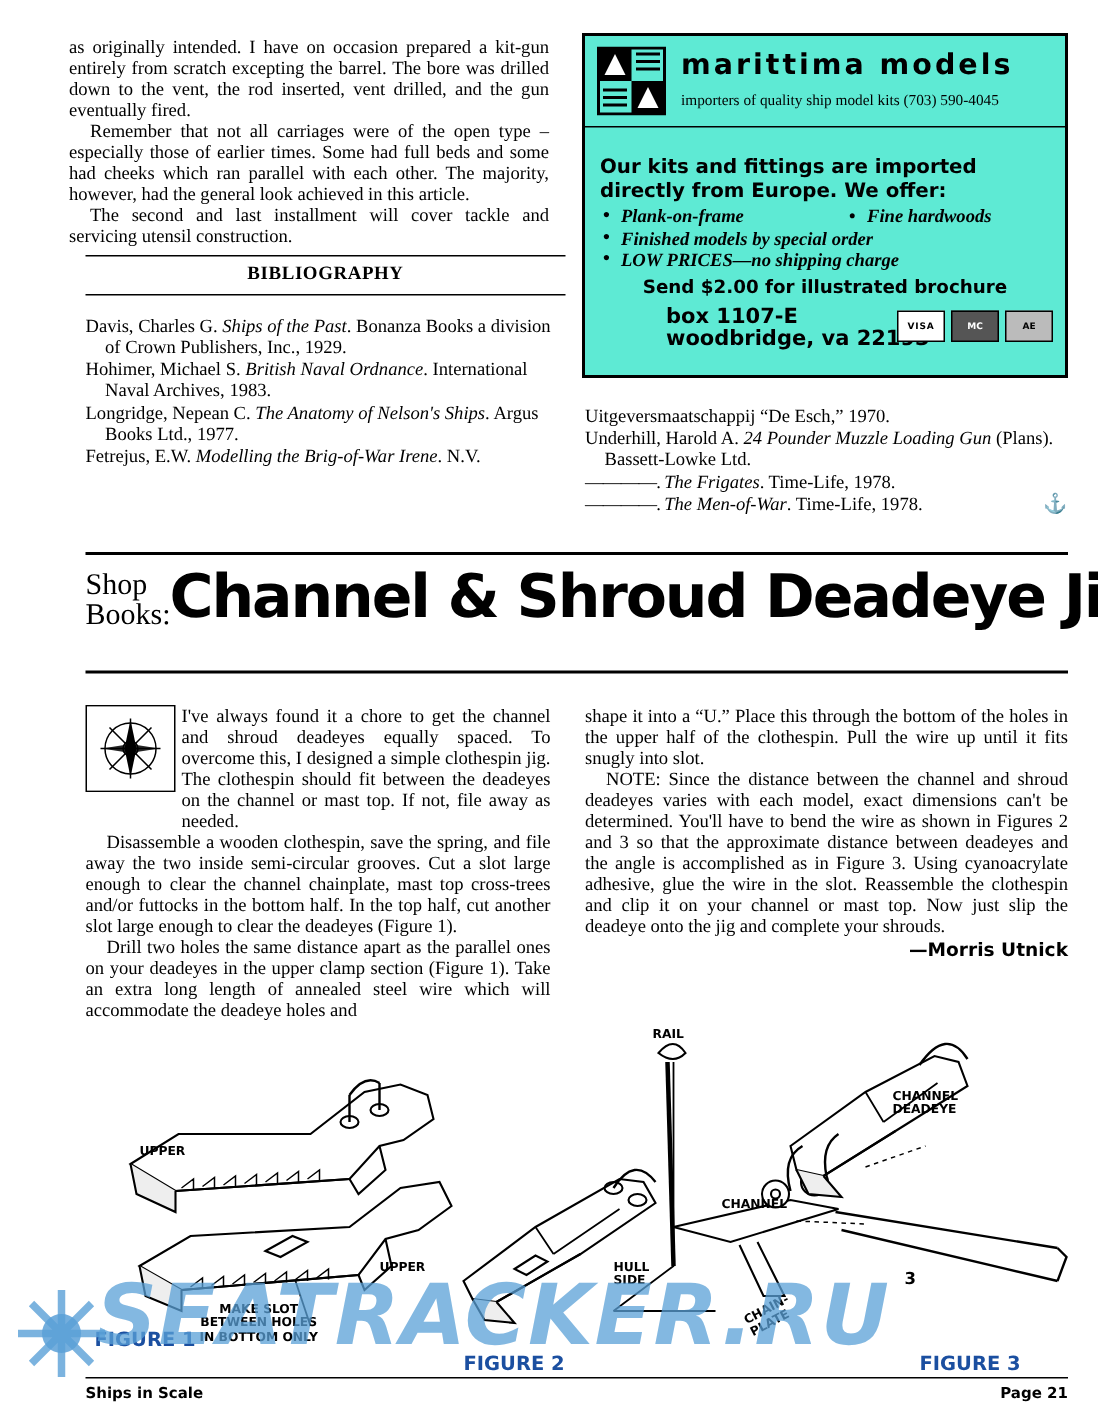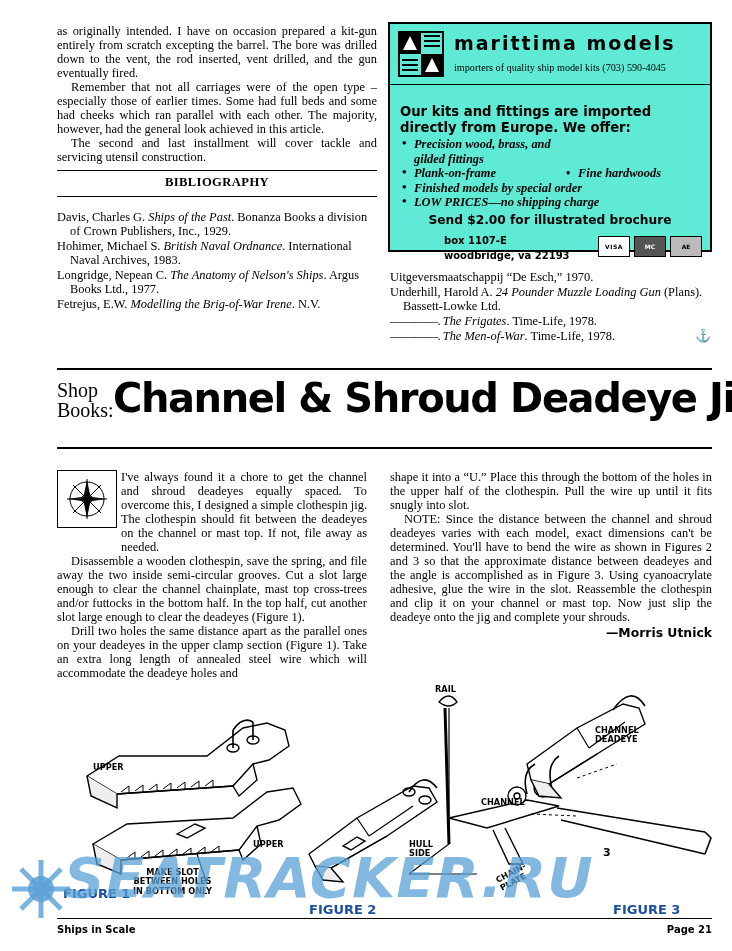--- a/index.html
+++ b/index.html
@@ -10,21 +10,21 @@
   }
   .page{position:absolute;left:0;top:0;width:732px;height:951px;}
 
   
   .col{position:absolute;font-size:12.4px;line-height:14.0px;text-align:justify;}
   .col p{margin:0;text-indent:14px;}
   .col p.noind{text-indent:0;}
   i{font-style:italic;}
 
   
-  #left-top{left:57px;top:24px;width:320px;font-family:Liberation Serif, serif;}
+  #left-top{left:46px;top:24px;width:320px;font-family:Liberation Serif, serif;}
 
   
   #bib-rule-top{position:absolute;left:57px;top:170px;width:320px;border-top:1.2px solid #000;}
   #bib-title{position:absolute;left:57px;top:175px;width:320px;text-align:center;font-weight:bold;font-size:12.6px;letter-spacing:.4px;}
   #bib-rule-bot{position:absolute;left:57px;top:196px;width:320px;border-top:1.2px solid #000;}
   #bib-left{left:57px;top:210px;width:320px;font-size:12.4px;line-height:14.0px;text-align:left;}
   #bib-left .entry{margin:0 0 1px 0;padding-left:13px;text-indent:-13px;}
   #bib-right{left:390px;top:270px;width:322px;font-size:12.4px;line-height:14.0px;text-align:left;}
   #bib-right .entry{margin:0 0 1px 0;padding-left:13px;text-indent:-13px;}
   .dashlead{letter-spacing:-0.5px;}
@@ -36,21 +36,21 @@
   #ad-logo{position:absolute;left:8px;top:7px;width:46px;height:46px;}
   #ad-brand{position:absolute;left:64px;top:8px;font-family:"DejaVu Sans", sans-serif;font-weight:bold;font-size:19px;letter-spacing:2.0px;}
   #ad-sub{position:absolute;left:64px;top:38px;font-family:"Liberation Serif",serif;font-size:10.2px;}
   #ad-body{position:relative;padding:7px 10px 0 10px;}
   #ad-head{font-family:"DejaVu Sans", sans-serif;font-weight:bold;font-size:13.2px;line-height:15.5px;margin-top:12px;}
   #ad-list{margin:2px 0 0 0;padding:0;list-style:none;font-size:12.4px;}
   #ad-list li{position:relative;padding-left:14px;font-style:italic;font-weight:bold;line-height:14.6px;}
   #ad-list li:before{content:"\2022";position:absolute;left:2px;top:-1px;font-style:normal;font-size:13px;}
   .li2{display:inline-block;width:150px;}
   #ad-send{margin-top:3px;text-align:center;font-family:"DejaVu Sans", sans-serif;font-weight:bold;font-size:12.2px;}
-  #ad-addr{margin-top:6px;font-family:"DejaVu Sans", sans-serif;font-weight:bold;font-size:10px;line-height:15px;padding-left:44px;}
+  #ad-addr{margin-top:6px;font-family:"DejaVu Sans", sans-serif;font-weight:bold;font-size:14px;line-height:15px;padding-left:44px;}
   #ad-cards{position:absolute;right:8px;bottom:6px;display:flex;gap:4px;}
   .card{width:30px;height:19px;border:1px solid #000;font-family:"DejaVu Sans",sans-serif;font-size:6px;font-weight:bold;display:flex;align-items:center;justify-content:center;}
   .card.visa{background:#fff;letter-spacing:.5px;}
   .card.mc{background:#555;color:#fff;}
   .card.ae{background:#bbb;}
 
   
   #rule-mid{position:absolute;left:57px;top:368px;width:655px;border-top:2.6px solid #000;}
   #rule-under-title{position:absolute;left:57px;top:447px;width:655px;border-top:2.6px solid #000;}
 
@@ -119,21 +119,20 @@
         <path d="M26 5 h16 M26 10 h16 M26 15 h16" stroke="#000" stroke-width="2"></path>
         <path d="M4 29 h16 M4 34 h16 M4 39 h16" stroke="#fff" stroke-width="0"></path>
         <path d="M4 29 h16 M4 34 h16 M4 39 h16" stroke="#000" stroke-width="2"></path>
       </svg>
       <div id="ad-brand">marittima models</div>
       <div id="ad-sub">importers of quality ship model kits (703) 590-4045</div>
     </div>
     <div id="ad-body">
       <div id="ad-head">Our kits and fittings are imported directly from Europe. We offer:</div>
       <ul id="ad-list">
-        <li><span class="li2">Precision wood, brass, and gilded fittings</span></li>
         <li><span class="li2">Plank-on-frame</span><span style="position:relative;padding-left:14px;"><span style="position:absolute;left:2px;font-style:normal;">•</span><span>Fine hardwoods</span></span></li>
         <li><span>Finished models by special order</span></li>
         <li><span>LOW PRICES—no shipping charge</span></li>
       </ul>
       <div id="ad-send">Send $2.00 for illustrated brochure</div>
       <div id="ad-addr">
         <div>box 1107-E</div>
         <div>woodbridge, va   22193</div>
       </div>
       <div id="ad-cards">

